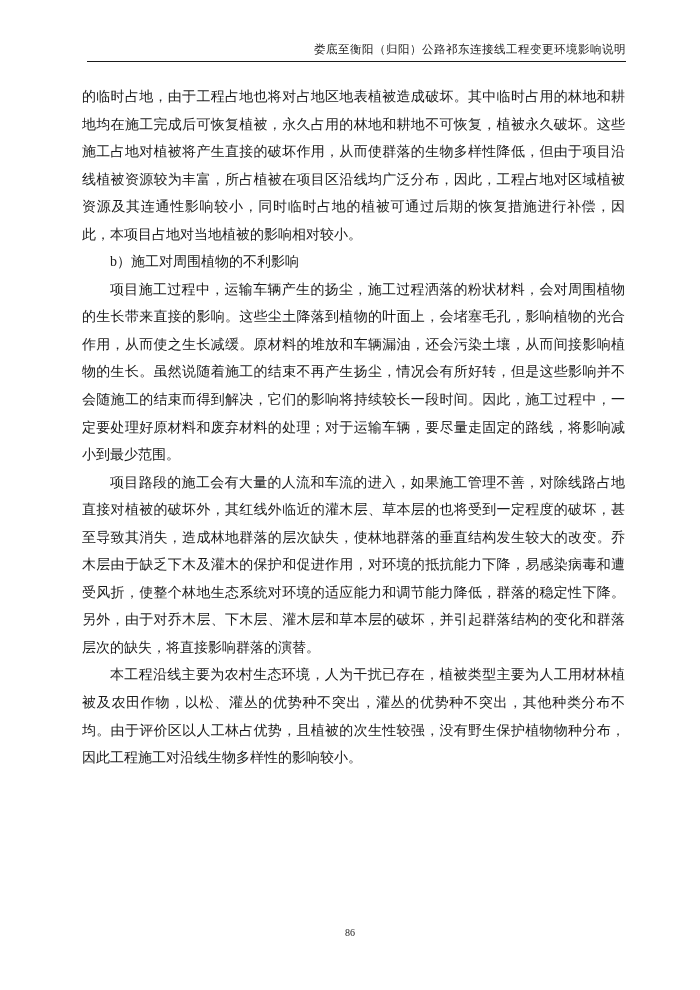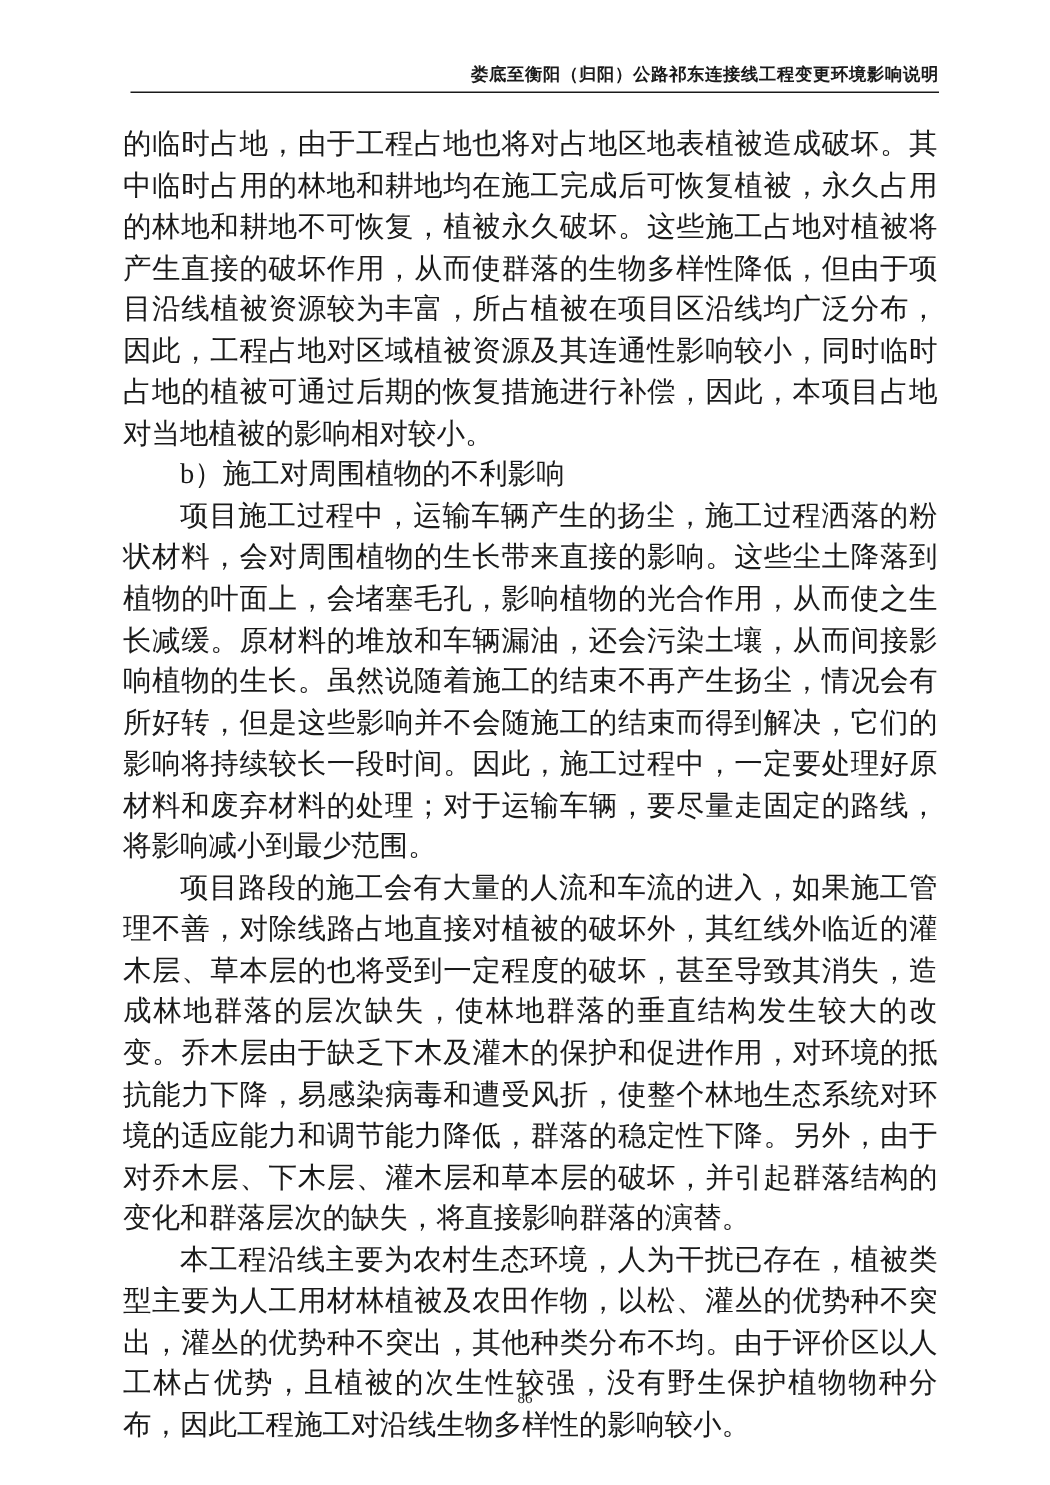--- a/index.html
+++ b/index.html
@@ -13,26 +13,25 @@
     overflow:hidden;
   }
   .header{
     position:absolute;
     top:42px;left:87px;right:74px;
     text-align:right;
     font-size:11.5px;
     letter-spacing:0.5px;
     padding-bottom:4px;
     border-bottom:1.6px solid #1a1a1a;
-    font-weight:bold;
   }
   .content{
     position:absolute;
     top:83px;left:82px;width:543px;
-    font-size:19px;
+    font-size:14px;
     line-height:27.55px;
     text-align:justify;
     text-justify:inter-ideograph;
   }
   .content p{margin:0;padding:0;}
   .content p.indent{text-indent:2em;}
   .footer{
     position:absolute;
     bottom:52px;left:0;width:100%;
     text-align:center;

